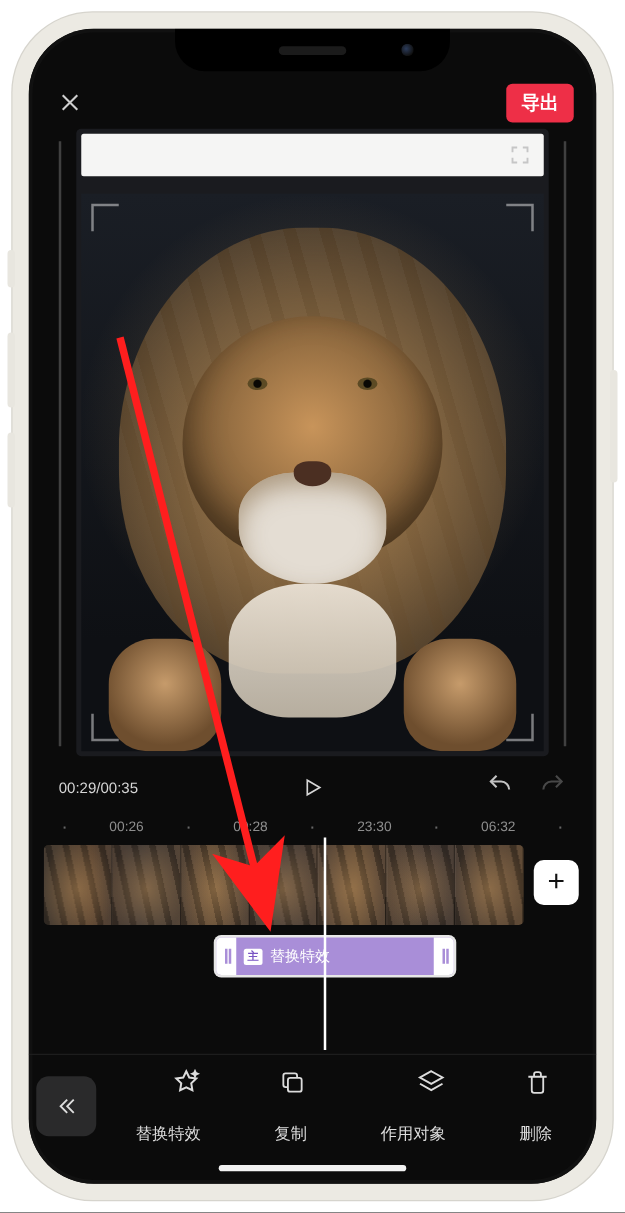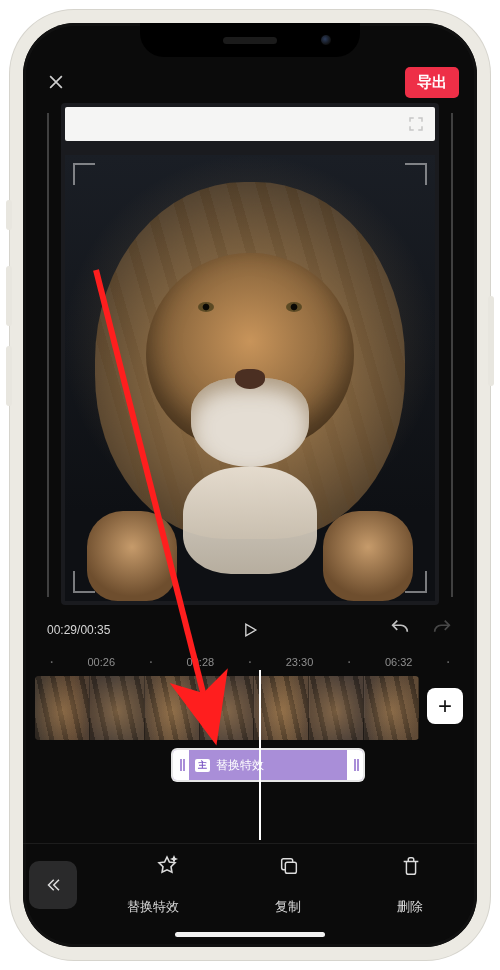--- a/index.html
+++ b/index.html
@@ -451,20 +451,29 @@
             <span class="ico">
               <svg viewBox="0 0 24 24" width="22" height="22" stroke="currentColor" stroke-width="1.6" fill="none">
                   <rect x="8" y="8" width="12" height="12" rx="2"></rect>
                   <path d="M16 8V6a2 2 0 0 0-2-2H6a2 2 0 0 0-2 2v8a2 2 0 0 0 2 2h2"></path>
                 </svg>
             </span>
             <span>复制</span>
           </div>
           <div class="tool">
             <span class="ico">
+              <svg viewBox="0 0 24 24" width="24" height="24" stroke="currentColor" stroke-width="1.6" fill="none">
+                  <path d="M12 3l9 5-9 5-9-5z"></path>
+                  <path d="M3 13l9 5 9-5"></path>
+                </svg>
+            </span>
+            <span>作用对象</span>
+          </div>
+          <div class="tool">
+            <span class="ico">
               <svg viewBox="0 0 24 24" width="22" height="22" stroke="currentColor" stroke-width="1.6" fill="none">
                   <path d="M4 7h16M9 7V5a2 2 0 0 1 2-2h2a2 2 0 0 1 2 2v2m2 0v12a2 2 0 0 1-2 2H9a2 2 0 0 1-2-2V7"></path>
                 </svg>
             </span>
             <span>删除</span>
           </div>
         </div>
       </div>
 
       <div class="home-indicator"></div>

